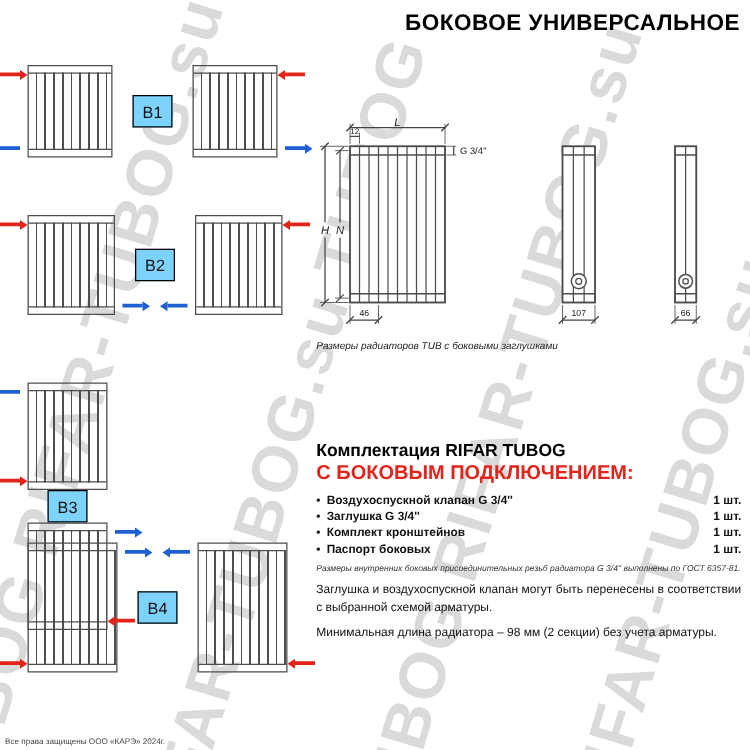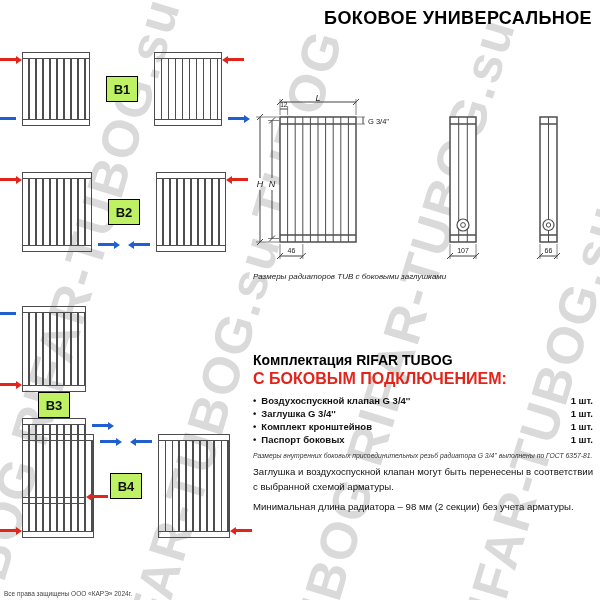--- a/index.html
+++ b/index.html
@@ -26,22 +26,22 @@
   .r0{top:6px;}  .r0 .radiator{width:68px;height:74px;}
   .r1{top:126px;justify-content:center;}.r1 .radiator{width:70px;height:80px;}
   .r2{top:260px;flex-direction:column;}.r2 .radiator{width:64px;height:86px;}
   .r3{top:388px;}.r3 .radiator{width:72px;height:104px;}
   .rad-wrap{position:relative;}
   .radiator{position:relative;border:1.5px solid #4d4d4d;box-sizing:border-box;}
   .radiator::before{content:'';position:absolute;left:0;right:0;top:5px;bottom:5px;
       background:repeating-linear-gradient(90deg,transparent 0 5.5px,#4d4d4d 5.5px 7px);}
   .radiator::after{content:'';position:absolute;left:0;right:0;top:5px;bottom:5px;
       border-top:1.5px solid #4d4d4d;border-bottom:1.5px solid #4d4d4d;box-sizing:border-box;}
-  .scheme-label{width:30px;height:24px;margin:0 16px;border:1.3px solid #000;background:#bef264;
-      display:flex;align-items:center;justify-content:center;font-weight:700;font-size:13px;z-index:2;}
+  .scheme-label{width:30px;height:24px;margin:0 16px;border:1.3px solid #000;background:#7dd3fc;
+      display:flex;align-items:center;justify-content:center;font-weight:400;font-size:13px;z-index:2;}
   .arrow{position:absolute;height:3px;width:16px;z-index:3;background:var(--c);}
   .arrow.red{--c:#e3241b;} .arrow.blue{--c:#1f5fd0;}
   .arrow::after{content:'';position:absolute;top:50%;transform:translateY(-50%);
       width:0;height:0;border-top:4.5px solid transparent;border-bottom:4.5px solid transparent;}
   .arrow.dright::after{left:100%;border-left:6.5px solid var(--c);}
   .arrow.dleft::after{right:100%;border-right:6.5px solid var(--c);}
   .arrow.tl{top:6px;left:-22px;} .arrow.bl{bottom:6px;left:-22px;}
   .arrow.tr{top:6px;right:-22px;} .arrow.br{bottom:6px;right:-22px;}
 
   

